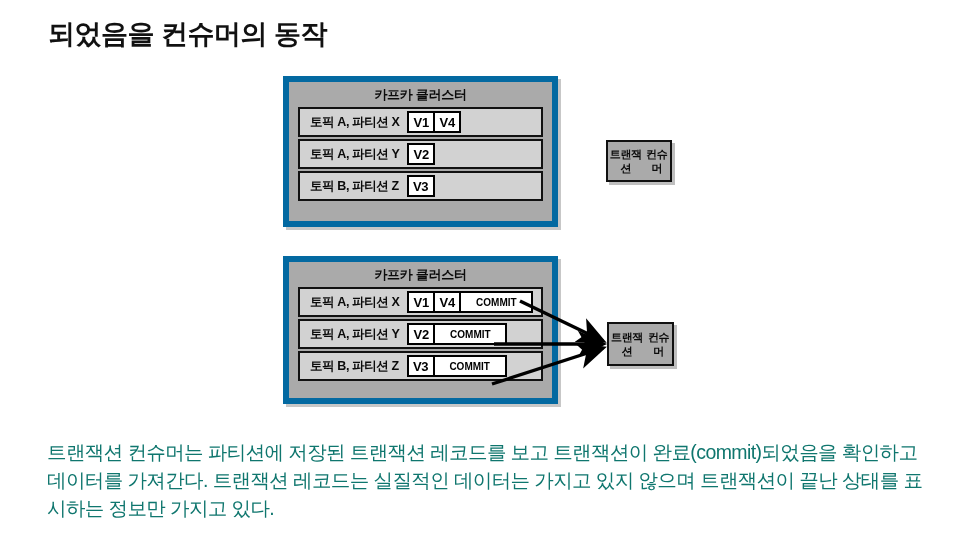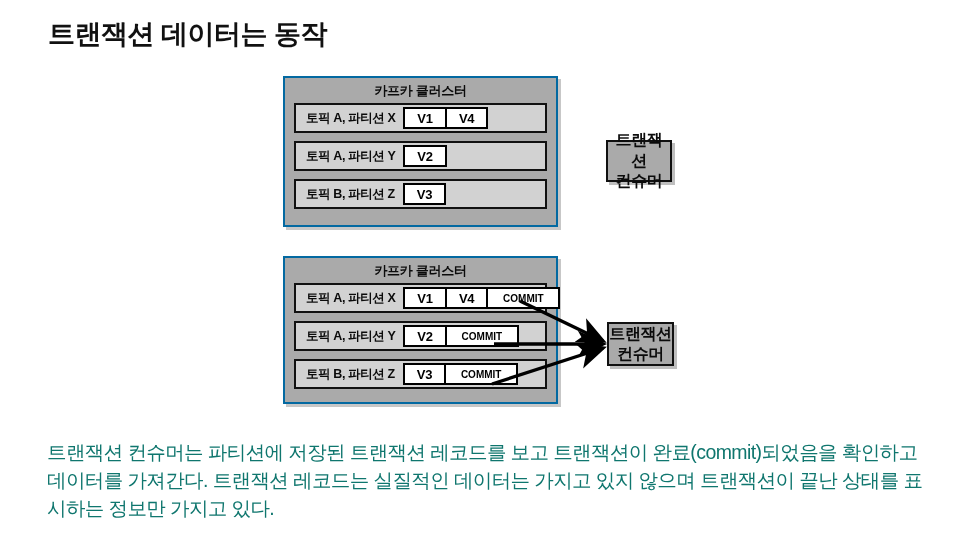--- a/index.html
+++ b/index.html
@@ -25,21 +25,21 @@
     font-weight: bold;
     letter-spacing: -0.5px;
     color: #111111;
     white-space: nowrap;
   }
 
   
   .cluster {
     position: absolute;
     background: #aaaaaa;
-    border: 2px solid #0369a1;
+    border: 6px solid #0369a1;
     box-sizing: border-box;
     box-shadow: 3px 3px 0 rgba(0,0,0,0.22);
   }
   .cluster-title {
     text-align: center;
     font-size: 13px;
     font-weight: bold;
     color: #0b0b0b;
     letter-spacing: -0.3px;
     margin-top: 4px;
@@ -48,21 +48,21 @@
   .rows {
     position: relative;
     padding: 0 9px 8px 9px;
   }
   .row {
     position: relative;
     height: 30px;
     background: #d2d2d2;
     border: 2px solid #111111;
     box-sizing: border-box;
-    margin-bottom: 8px;
+    margin-bottom: 2px;
     display: flex;
     align-items: center;
     padding-left: 10px;
   }
   .row:last-child { margin-bottom: 0; }
   .row-label {
     font-size: 12.5px;
     font-weight: bold;
     letter-spacing: -0.4px;
     white-space: nowrap;
@@ -81,43 +81,43 @@
     background: #ffffff;
     border: 2px solid #000000;
     box-sizing: border-box;
     height: 22px;
     min-width: 28px;
     display: flex;
     align-items: center;
     justify-content: center;
     font-size: 13px;
     font-weight: bold;
-    padding: 0 12px;
+    padding: 0 4px;
     margin-right: -2px;
     letter-spacing: -0.2px;
   }
   .chip.commit {
     min-width: 74px;
     font-size: 10px;
     letter-spacing: 0px;
   }
 
   
   .consumer {
     position: absolute;
     background: #aaaaaa;
     border: 2px solid #111111;
     box-sizing: border-box;
     box-shadow: 3px 3px 0 rgba(0,0,0,0.25);
     display: flex;
-    flex-direction: column;
+    flex-direction: row;
     align-items: center;
     justify-content: center;
     text-align: center;
-    font-size: 16px;
+    font-size: 11px;
     font-weight: bold;
     line-height: 1.28;
     letter-spacing: -0.4px;
     color: #0b0b0b;
     z-index: 6;
   }
 
   
   .arrow-layer {
     position: absolute;
@@ -138,21 +138,21 @@
     font-size: 19.5px;
     font-weight: normal;
     line-height: 1.45;
     letter-spacing: -0.6px;
     color: #0f766e;
   }
 </style>
 </head>
 <body>
 
-<div class="page-title">트랜잭션 데이터는 동작</div>
+<div class="page-title">되었음을 컨슈머의 동작</div>
 
 <div class="cluster" style="left:283px; top:76px; width:275px; height:151px;">
   <div class="cluster-title">카프카 클러스터</div>
   <div class="rows">
 
     <div class="row">
       <span class="row-label">토픽 A, 파티션 X</span>
       <span class="chips">
         <span class="chip">V1</span>
         <span class="chip">V4</span>

